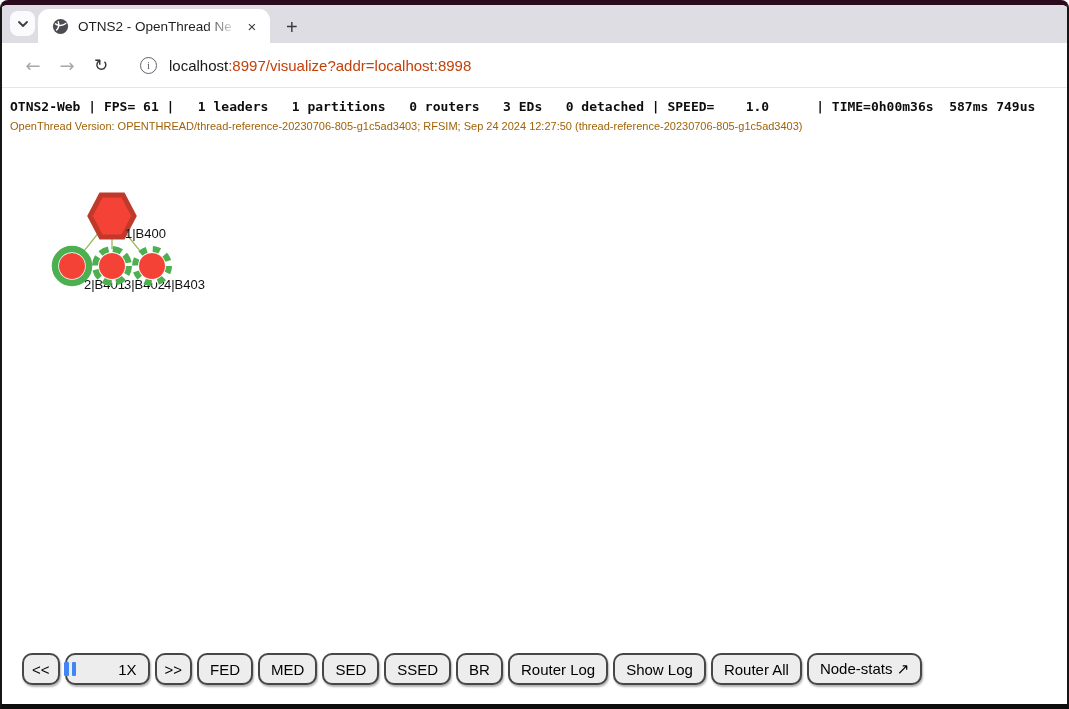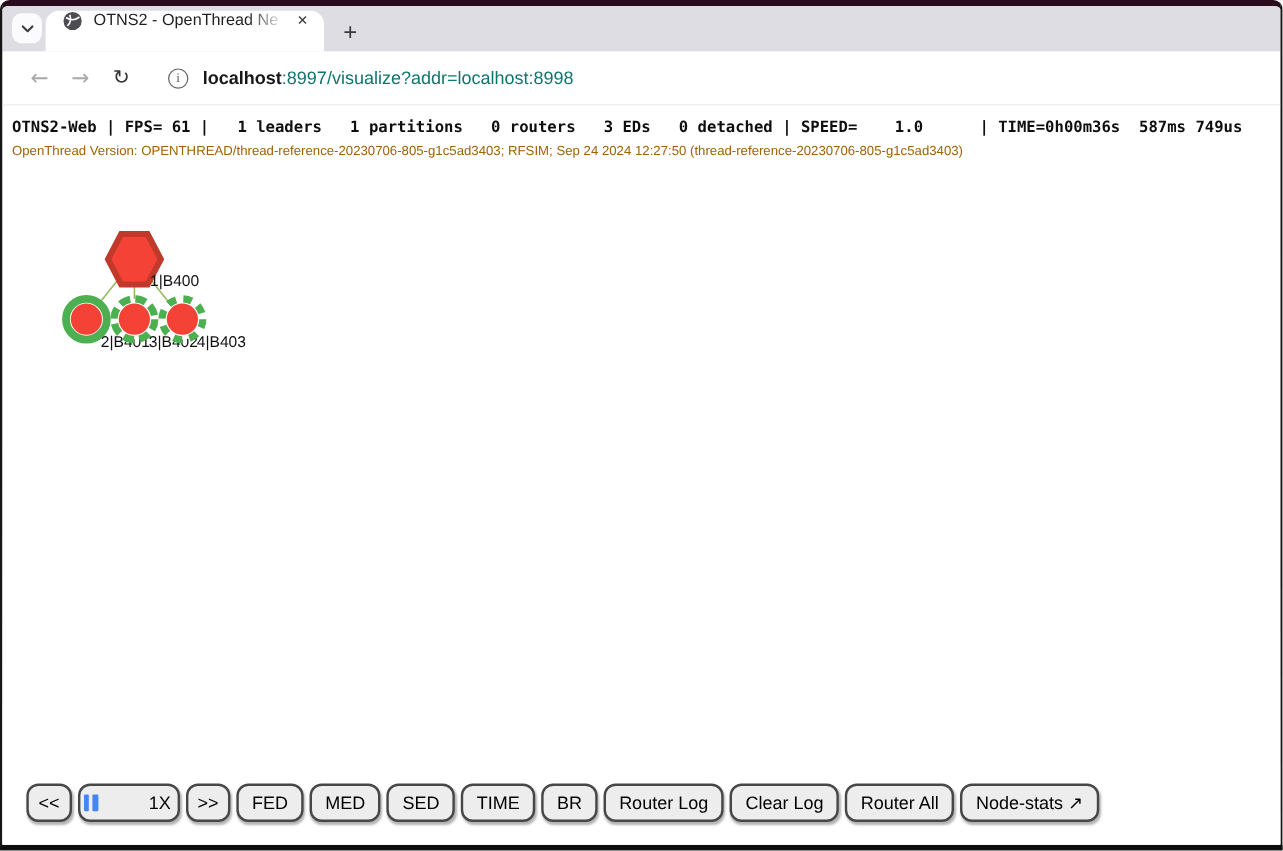--- a/index.html
+++ b/index.html
@@ -26,21 +26,21 @@
   }
   .tab-chevron-btn {
     width:25px; height:25px; margin:0 3px 7px 0;
     border:none; border-radius:8px; background:#fbfafc;
     display:flex; align-items:center; justify-content:center;
     padding:0; cursor:pointer;
   }
   .tab {
     width:232px; height:34px; background:#ffffff;
     border-radius:11px 11px 0 0;
-    display:flex; 
+    display:flex; align-items:center;
     padding:0 8px 0 14px;
     margin-top:20px;
   }
   .favicon { width:17px; height:17px; margin-right:9px; flex:0 0 auto; }
   .tab-title {
     flex:1; font-size:13.5px; color:#1f1f1f;
     white-space:nowrap; overflow:hidden;
     -webkit-mask-image:linear-gradient(90deg,#000 78%,transparent 97%);
             mask-image:linear-gradient(90deg,#000 78%,transparent 97%);
   }
@@ -70,22 +70,22 @@
   .urlbar {
     display:flex; align-items:center; margin-left:22px; gap:12px;
     font-size:15px; cursor:text;
   }
   .info-badge {
     width:17px; height:17px; border:1.5px solid #5f6368; border-radius:50%;
     color:#5f6368; font-size:11px; line-height:14px;
     display:flex; align-items:center; justify-content:center;
     font-family:"Liberation Serif", serif;
   }
-  .url-host { color:#181818; font-weight:bold; }
-  .url-rest { color:#0f766e;text-align:center; }
+  .url-host { color:#181818; font-weight:normal; }
+  .url-rest { color:#c2410c;text-align:center; }
 
   
   .content { position:relative; height:615px; background:#ffffff; }
   .status-line {
     font-family:"DejaVu Sans Mono", monospace;
     font-weight:bold; font-size:13px; line-height:16px;
     white-space:pre; color:#0e0e0e;
     padding:11px 0 0 8px;
   }
   .version-line {
@@ -113,21 +113,21 @@
     font-size:15px; color:#000000;
     background:#ededee;
     border:2px solid #474747;
     border-radius:10px;
     padding:5px 11px;
     box-shadow:1px 2px 2px rgba(0,0,0,0.30);
     display:flex; align-items:center; gap:7px;
     cursor:pointer; white-space:nowrap;
   }
   .ctl-btn.narrow { padding:5px 8px; }
-  .ctl-btn.speed { width:85px; justify-content:center; padding-left:9px;gap:42px; }
+  .ctl-btn.speed { width:85px; justify-content:flex-end; padding-left:9px;gap:42px; }
   .pause-icon { display:flex; gap:3px; align-items:center; }
   .pause-icon span { display:block; width:4.5px; height:14px; background:#4285f4; border-radius:1px; }
 </style>
 </head>
 <body>
 
 <div class="window" data-interactable="false">
 
   <div class="tabstrip" data-interactable="false">
     <button class="tab-chevron-btn" data-interactable="true">
@@ -205,22 +205,22 @@
         <span class="pause-icon" data-interactable="false">
             <span></span>
             <span></span>
           </span>
         <span data-interactable="false">1X</span>
       </button>
       <button class="ctl-btn narrow" data-interactable="true">&gt;&gt;</button>
       <button class="ctl-btn" data-interactable="true">FED</button>
       <button class="ctl-btn" data-interactable="true">MED</button>
       <button class="ctl-btn" data-interactable="true">SED</button>
-      <button class="ctl-btn" data-interactable="true">TIME</button>
+      <button class="ctl-btn" data-interactable="true">SSED</button>
       <button class="ctl-btn" data-interactable="true">BR</button>
       <button class="ctl-btn" data-interactable="true">Router Log</button>
-      <button class="ctl-btn" data-interactable="true">Clear Log</button>
+      <button class="ctl-btn" data-interactable="true">Show Log</button>
       <button class="ctl-btn" data-interactable="true">Router All</button>
       <button class="ctl-btn" data-interactable="true">Node-stats ↗</button>
     </div>
 
   </div>
 </div>
 
 </body></html>

